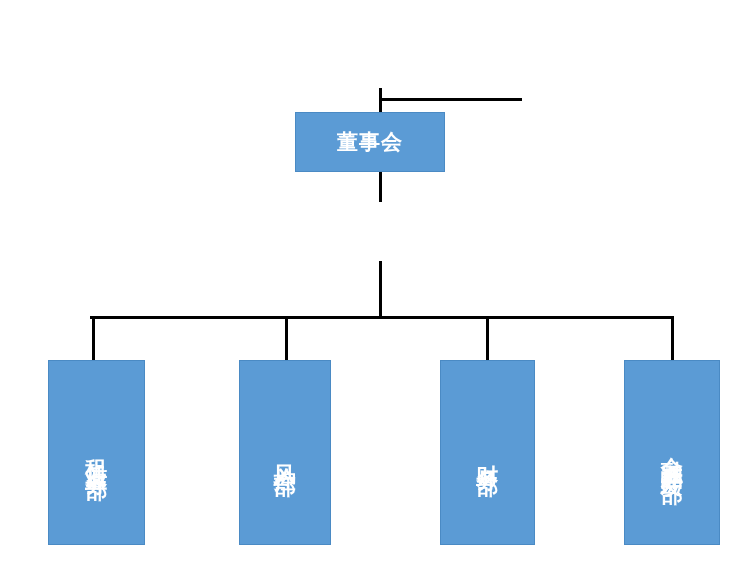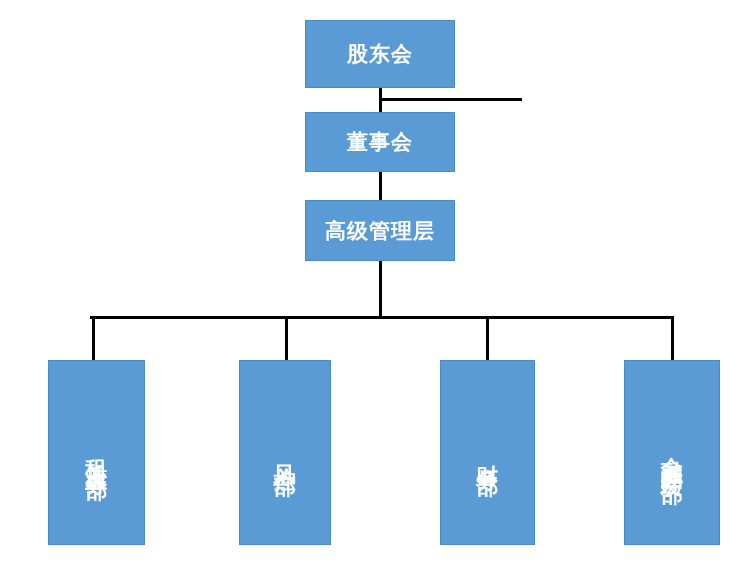--- a/index.html
+++ b/index.html
@@ -65,32 +65,26 @@
 
   <div class="connector conn-v" style="left:379px; top:261px; height:58px;"></div>
 
   <div class="connector conn-h" style="left:90px; top:316px; width:584px;"></div>
 
   <div class="connector conn-v" style="left:92px; top:316px; height:46px;"></div>
   <div class="connector conn-v" style="left:285px; top:316px; height:46px;"></div>
   <div class="connector conn-v" style="left:486px; top:316px; height:46px;"></div>
   <div class="connector conn-v" style="left:671px; top:316px; height:46px;"></div>
 
-  <div class="node node-h" style="left:305px; top:20px; width:150px; height:68px;">
-    <span>股东会</span>
-  </div>
 
 
-  <div class="node node-h" style="left:305px; top:112px; width:150px; height:60px;">
+  <div class="node node-h" style="left:295px; top:112px; width:150px; height:60px;">
     <span>董事会</span>
   </div>
 
-  <div class="node node-h" style="left:305px; top:200px; width:150px; height:61px;">
-    <span>高级管理层</span>
-  </div>
 
   <div class="node node-v" style="left:48px; top:360px; width:97px; height:185px;">
     <span>租赁业务部</span>
   </div>
 
   <div class="node node-v" style="left:239px; top:360px; width:92px; height:185px;">
     <span>风控部</span>
   </div>
 
   <div class="node node-v" style="left:440px; top:360px; width:95px; height:185px;">

